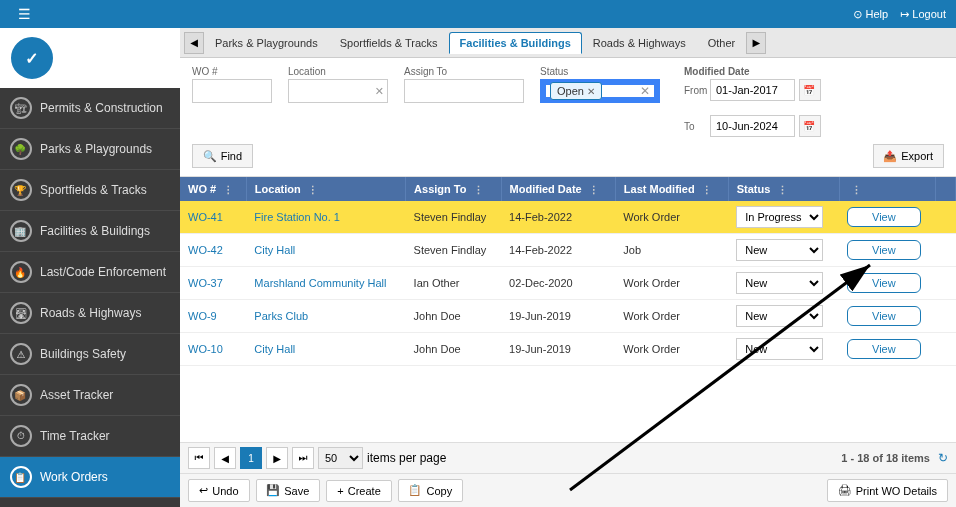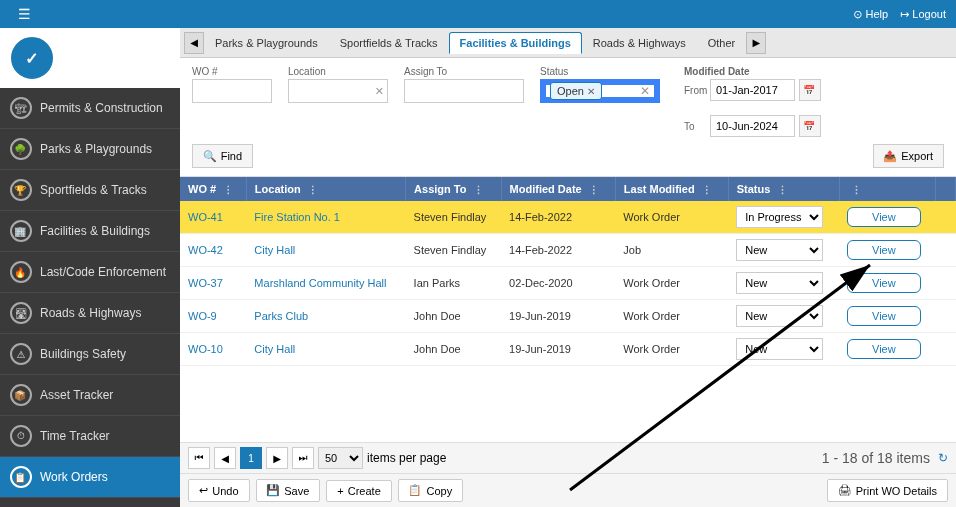--- a/index.html
+++ b/index.html
@@ -73,21 +73,21 @@
     tbody td.location-link { color: #1a7ab5; cursor: pointer; }
     .status-dropdown { display: flex; align-items: center; gap: 2px; }
     .status-select { border: 1px solid #ccc; background: #fff; font-size: 11px; padding: 2px 4px; height: 22px; }
     .view-btn { background: #fff; border: 1px solid #1a7ab5; color: #1a7ab5; padding: 3px 24px; cursor: pointer; font-size: 11px; border-radius: 6px; }
 
     
     .pagination-row { display: flex; align-items: center; padding: 4px 8px; background: #f5f5f5; border-top: 1px solid #ddd; gap: 4px; }
     .page-btn { border: 1px solid #ccc; background: #fff; width: 22px; height: 22px; cursor: pointer; display: flex; align-items: center; justify-content: center; font-size: 10px; }
     .page-btn.active { background: #1a7ab5; color: #fff; border-color: #1a7ab5; }
     .page-size-select { border: 1px solid #ccc; font-size: 11px; height: 22px; padding: 0 2px; }
-    .page-info { margin-left: auto; font-size: 14px; color: #555; }
+    .page-info { margin-left: auto; font-size: 11px; color: #555; font-weight: bold; }
     .refresh-btn { color: #1a7ab5; cursor: pointer; font-size: 12px; margin-left: 4px; }
 
     
     .action-bar { display: flex; align-items: center; padding: 5px 8px; background: #f5f5f5; border-top: 1px solid #ddd; gap: 6px; }
     .action-btn { display: flex; align-items: center; gap: 4px; padding: 4px 10px; border: 1px solid #ccc; background: #fff; cursor: pointer; font-size: 11px; border-radius: 2px; }
     .print-btn { margin-left: auto; display: flex; align-items: center; gap: 4px; padding: 4px 10px; border: 1px solid #ccc; background: #fff; cursor: pointer; font-size: 11px; border-radius: 2px; }
 
     
     ::-webkit-scrollbar { width: 8px; height: 8px; }
     ::-webkit-scrollbar-track { background: #f0f0f0; }
@@ -301,21 +301,21 @@
         </div>
       </td>
       <td>
         <button class="view-btn">View</button>
       </td>
       <td></td>
     </tr>
               <tr>
       <td class="wo-link">WO-37</td>
       <td class="location-link">Marshland Community Hall</td>
-      <td>Ian Parks</td>
+      <td>Ian Other</td>
       <td>02-Dec-2020</td>
       <td>Work Order</td>
       <td>
         <div class="status-dropdown">
           <select class="status-select"><option selected="">New</option><option>In Progress</option><option>Completed</option><option>Closed</option></select>
         </div>
       </td>
       <td>
         <button class="view-btn">View</button>
       </td>

